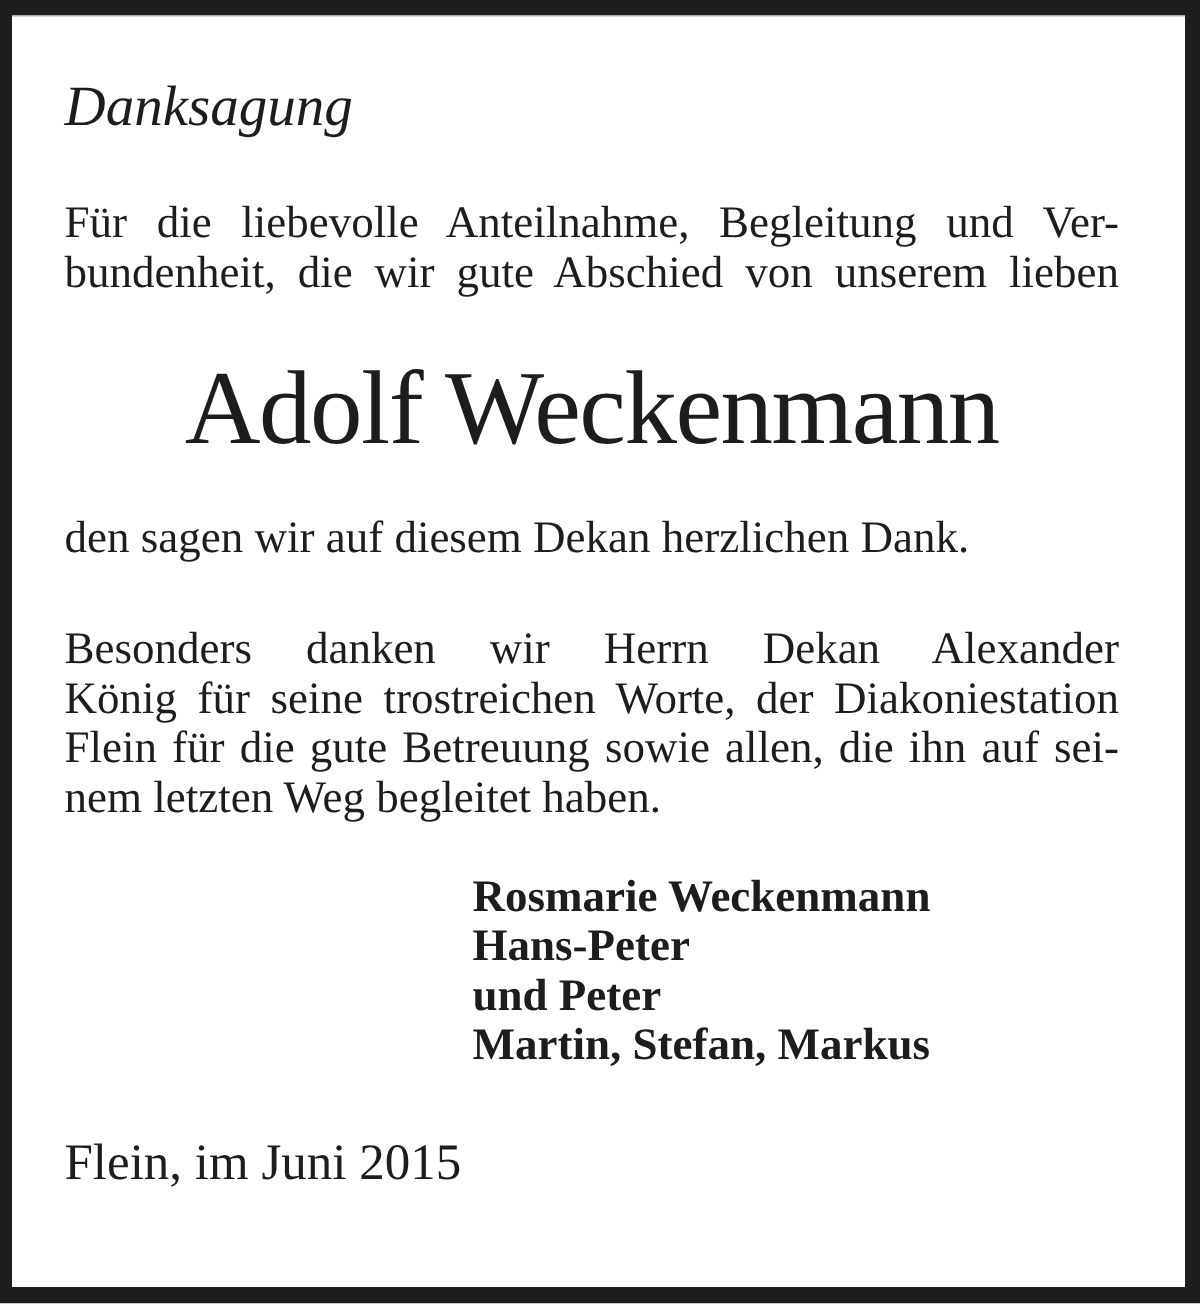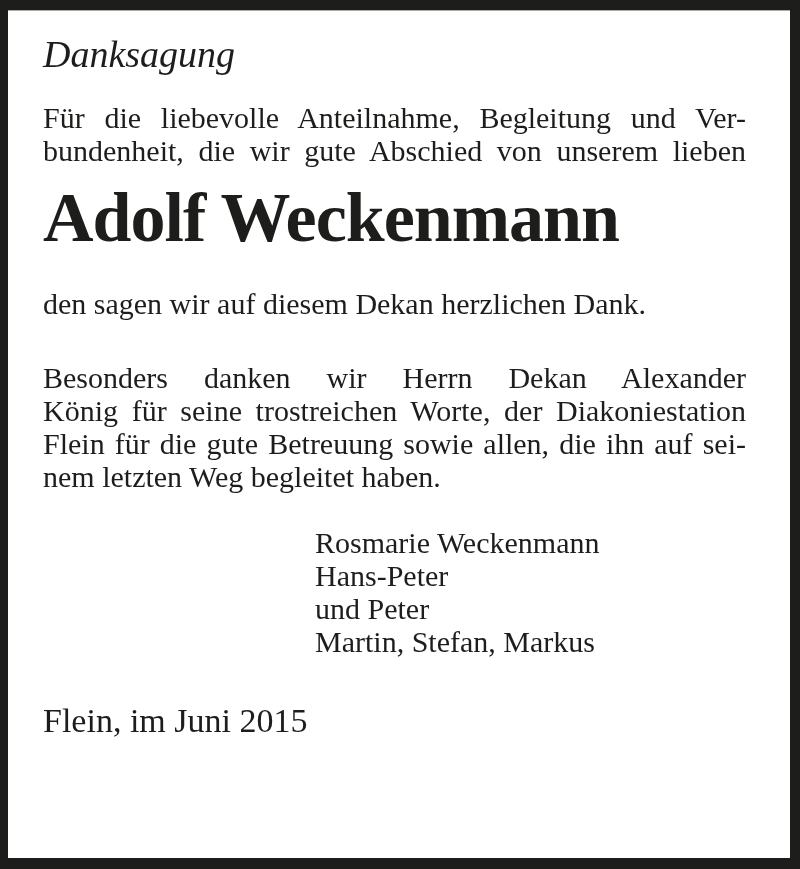--- a/index.html
+++ b/index.html
@@ -18,21 +18,21 @@
     border-width: 10px 10px 11px 8px;
     font-family: "Liberation Serif", "DejaVu Serif", serif;
     color: #1d1d1b;
     overflow: hidden;
   }
   .scan-line {
     height: 1px;
     background: #ababab;
   }
   .content {
-    padding: 10px 44px 0 35px;
+    padding: 27px 44px 0 35px;
   }
   .notice-title {
     font-style: italic;
     font-weight: normal;
     font-size: 38px;
     line-height: 46px;
     margin: 10px 0 0 0;
   }
   .para {
     font-size: 30px;
@@ -42,37 +42,38 @@
   }
   .para .line {
     white-space: nowrap;
   }
   
   .line.j {
     text-align: justify;
     text-align-last: justify;
     white-space: normal;
   }
-  .intro      { margin-top: 24px; }
+  .intro      { margin-top: 38px; }
   .thanks     { margin-top: 34px; }
   .special    { margin-top: 41px; }
   .deceased-name {
-    margin-top: 16px;
+    margin-top: 40px;
     font-size: 70px;
     line-height: 70px;
-    font-weight: bold;
+    font-weight: normal;
+    text-align: center;
     letter-spacing: -1px;
     white-space: nowrap;
   }
   .mourners {
     margin-top: 33px;
     margin-left: 272px;
     font-size: 30px;
     line-height: 33px;
-    font-weight: normal;
+    font-weight: bold;
   }
   .place-date {
     margin-top: 46px;
     font-size: 34px;
     line-height: 33px;
   }
 </style>
 </head>
 <body>
 

